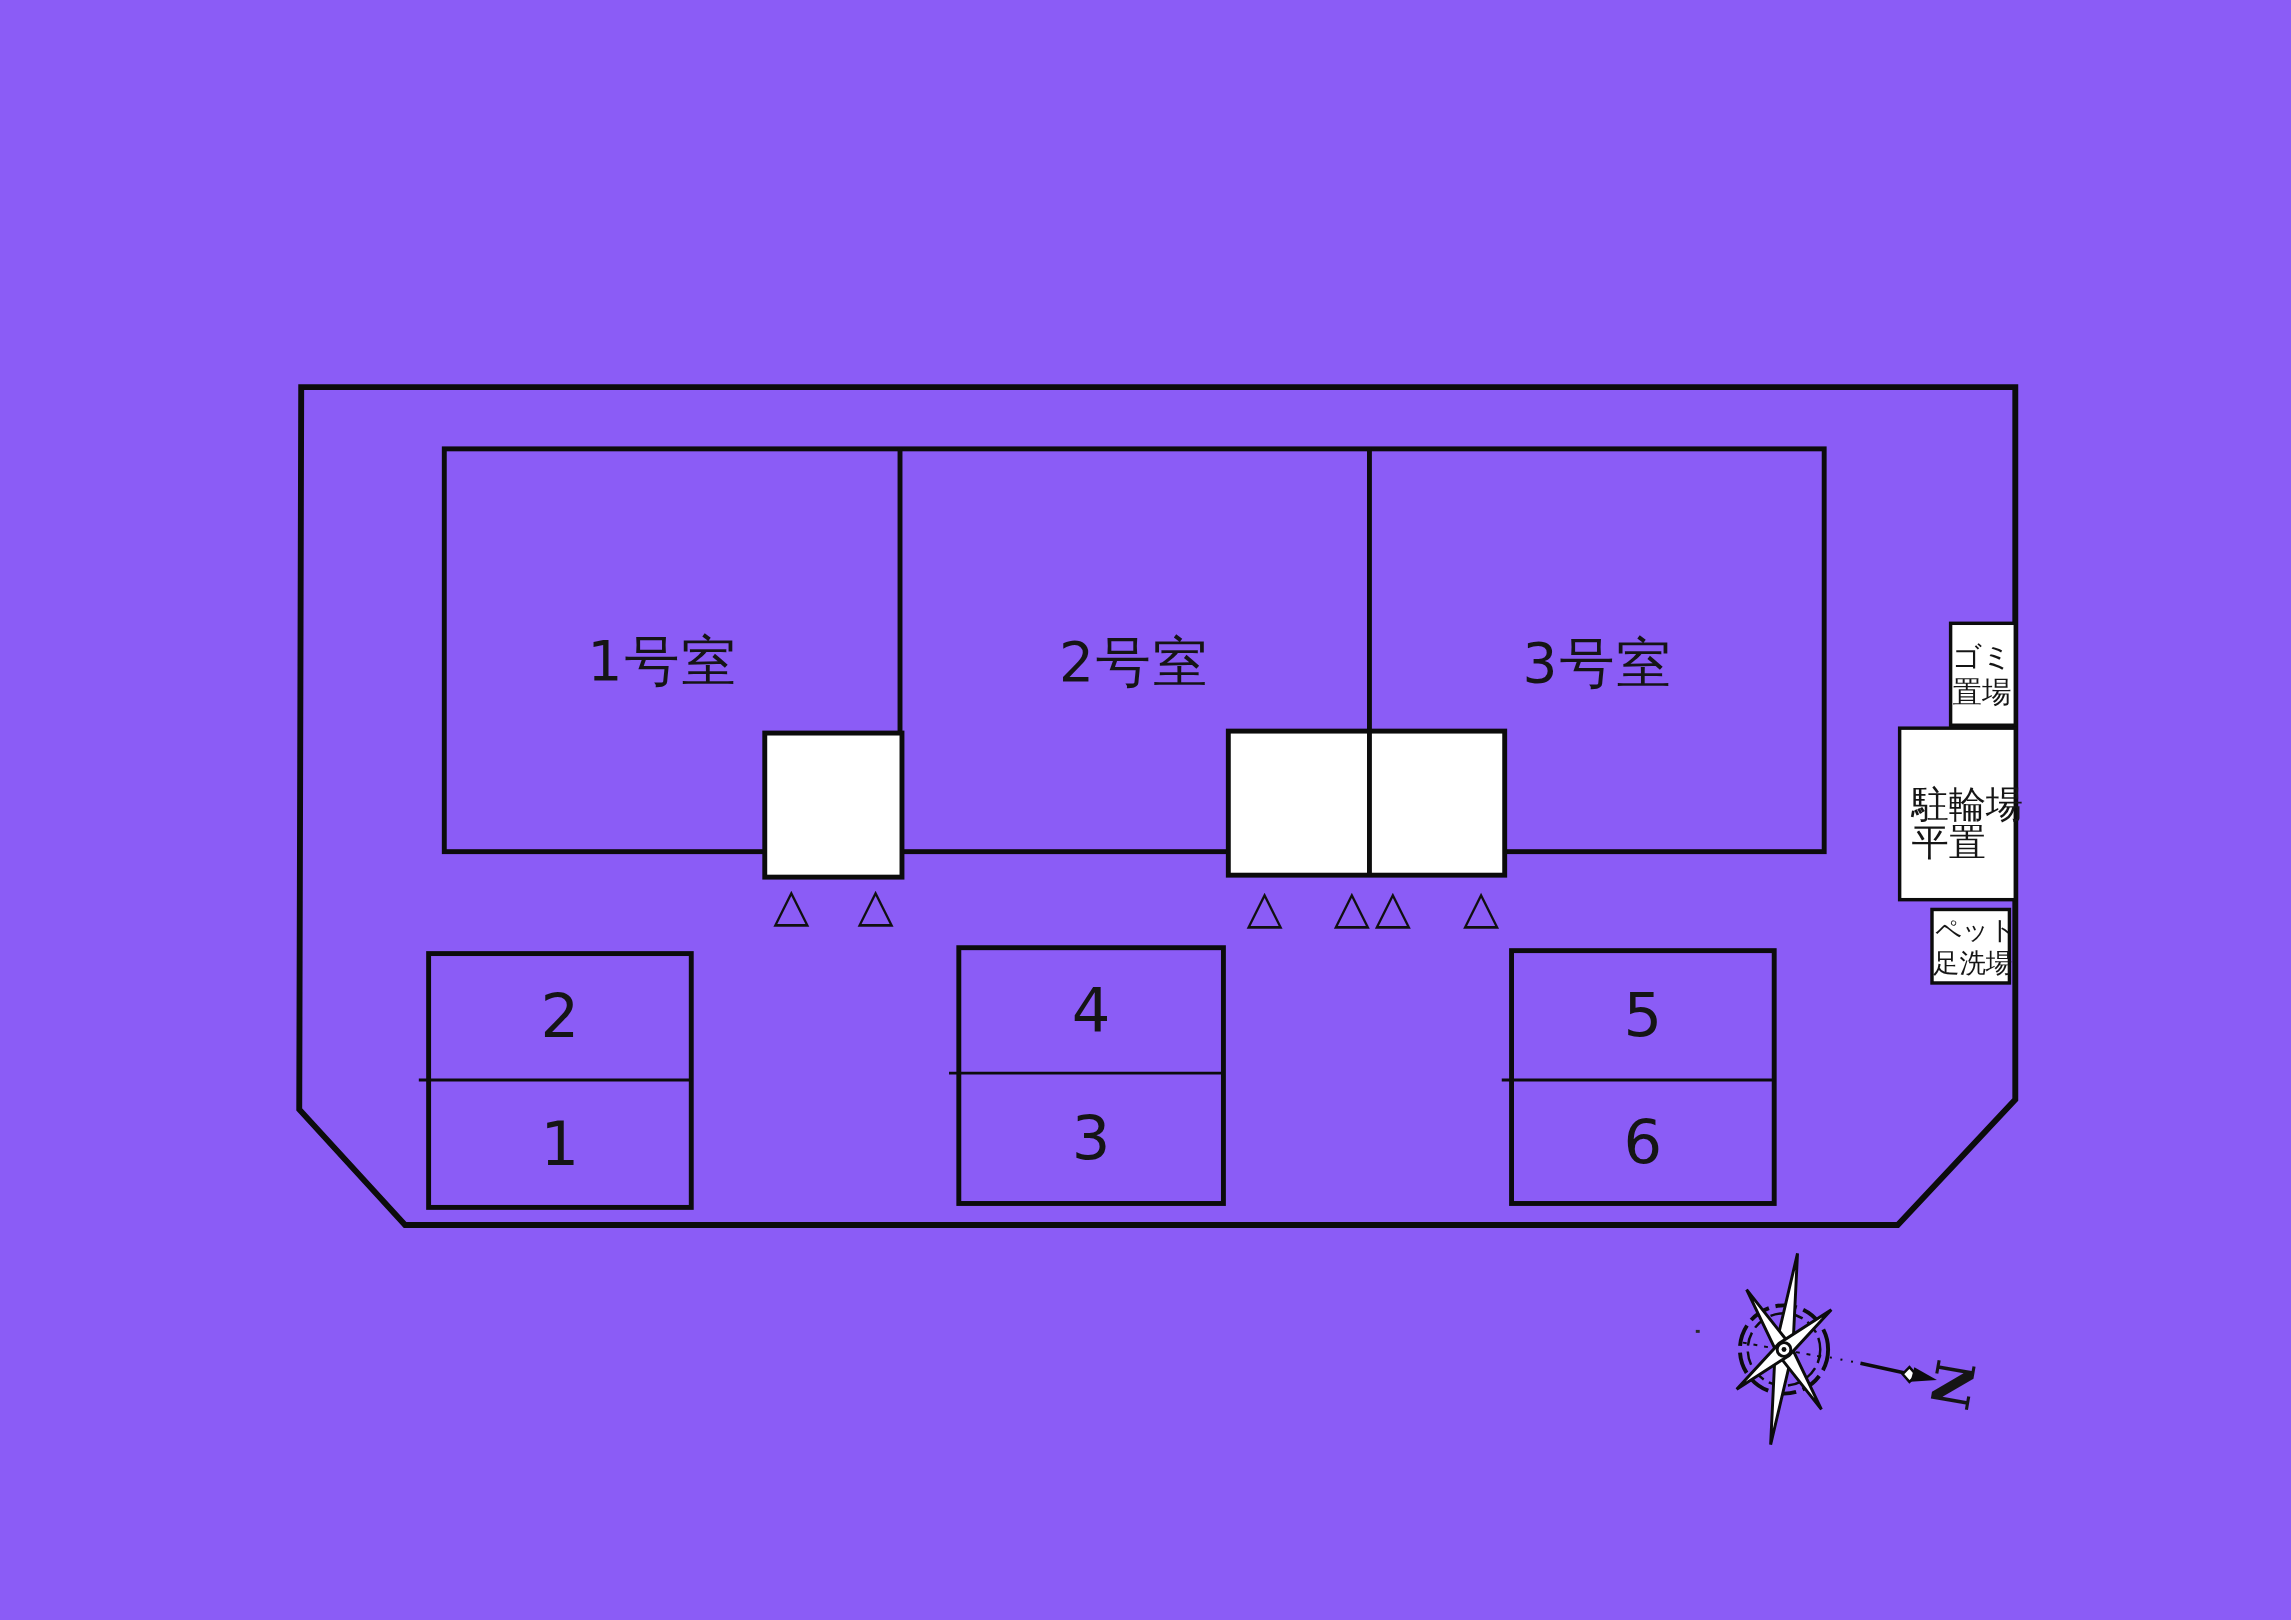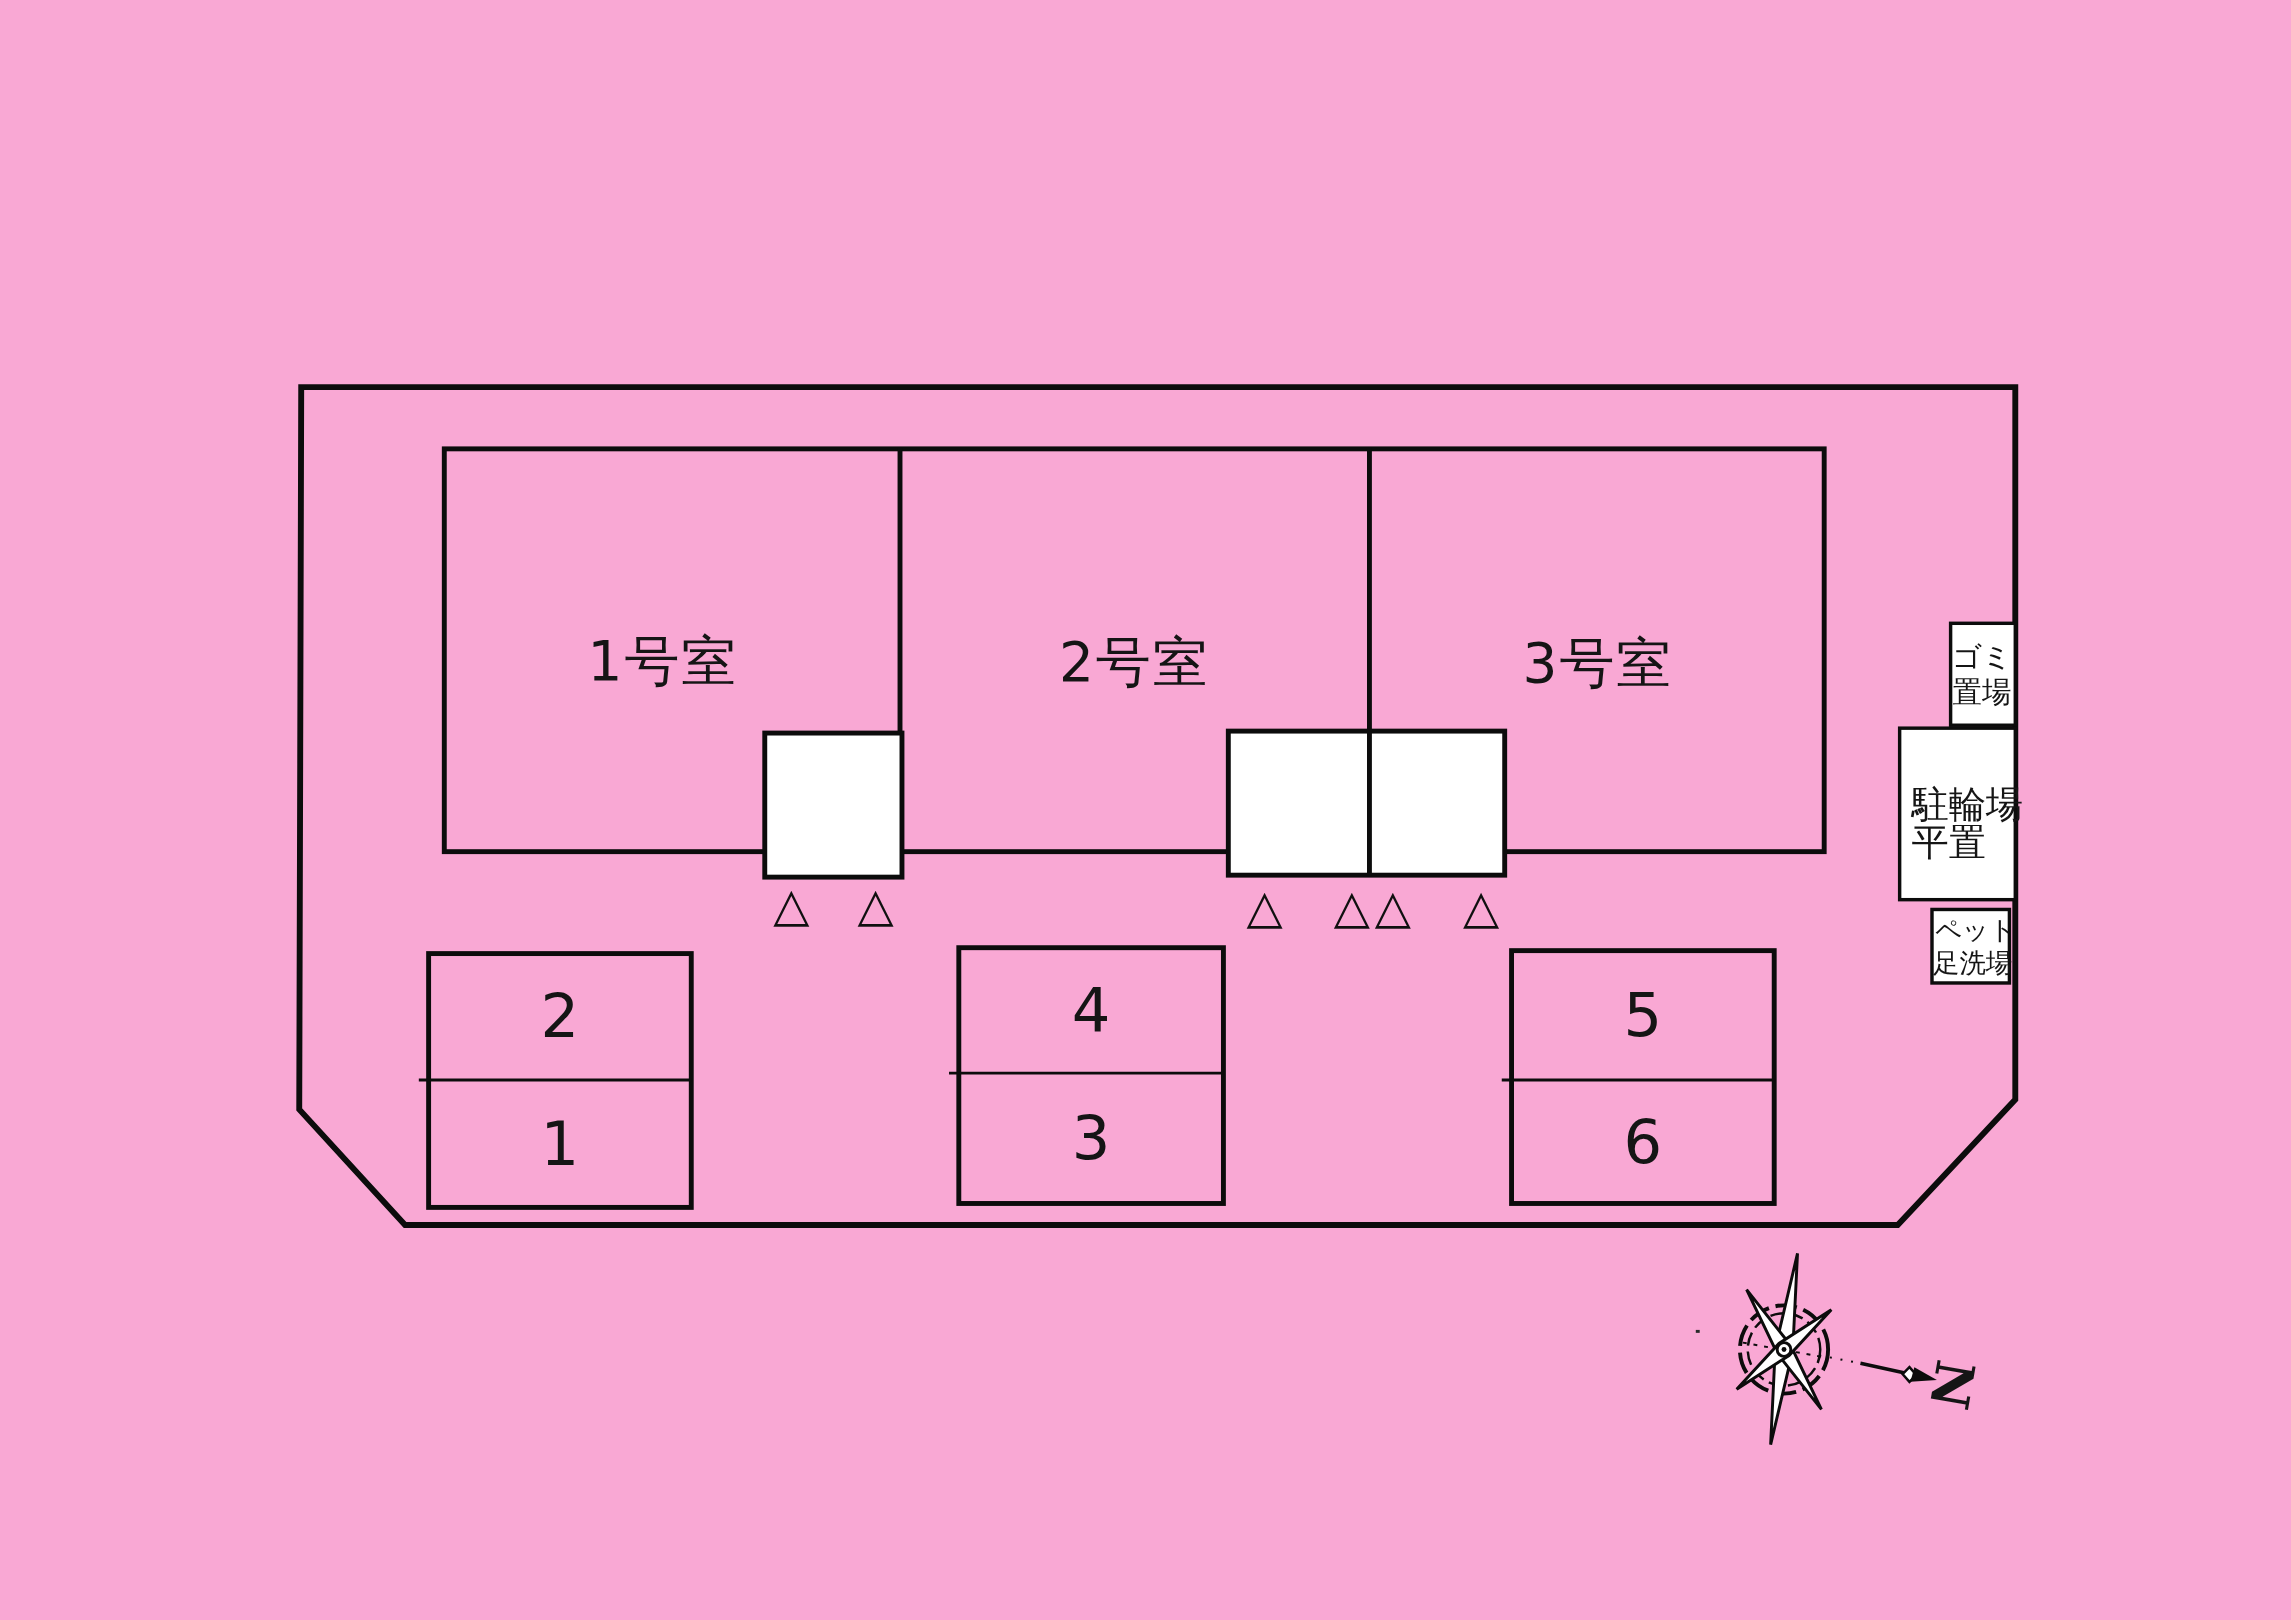--- a/index.html
+++ b/index.html
@@ -7,21 +7,21 @@
     padding: 0;
     background: #ffffff;
     width: 2292px;
     height: 1620px;
     font-family: "DejaVu Sans", sans-serif;
   }
   #plan-wrap {
     position: relative;
     width: 2292px;
     height: 1620px;
-    background: #f9a8d4;
+    background: #8b5cf6;
     overflow: hidden;
   }
   svg { display: block; }
   .ln   { stroke: #0c0c0c; fill: none; }
   .fillw{ fill: #ffffff; stroke: #0c0c0c; }
   text  { fill: #151515; font-family: "DejaVu Sans", sans-serif; }
   .room-label    { font-size: 56px; letter-spacing: 2px; }
   .stall-number  { font-size: 62px; }
   .tri-glyph     { font-size: 48px; fill: #101010; }
   .fac-small     { font-size: 30px; }

